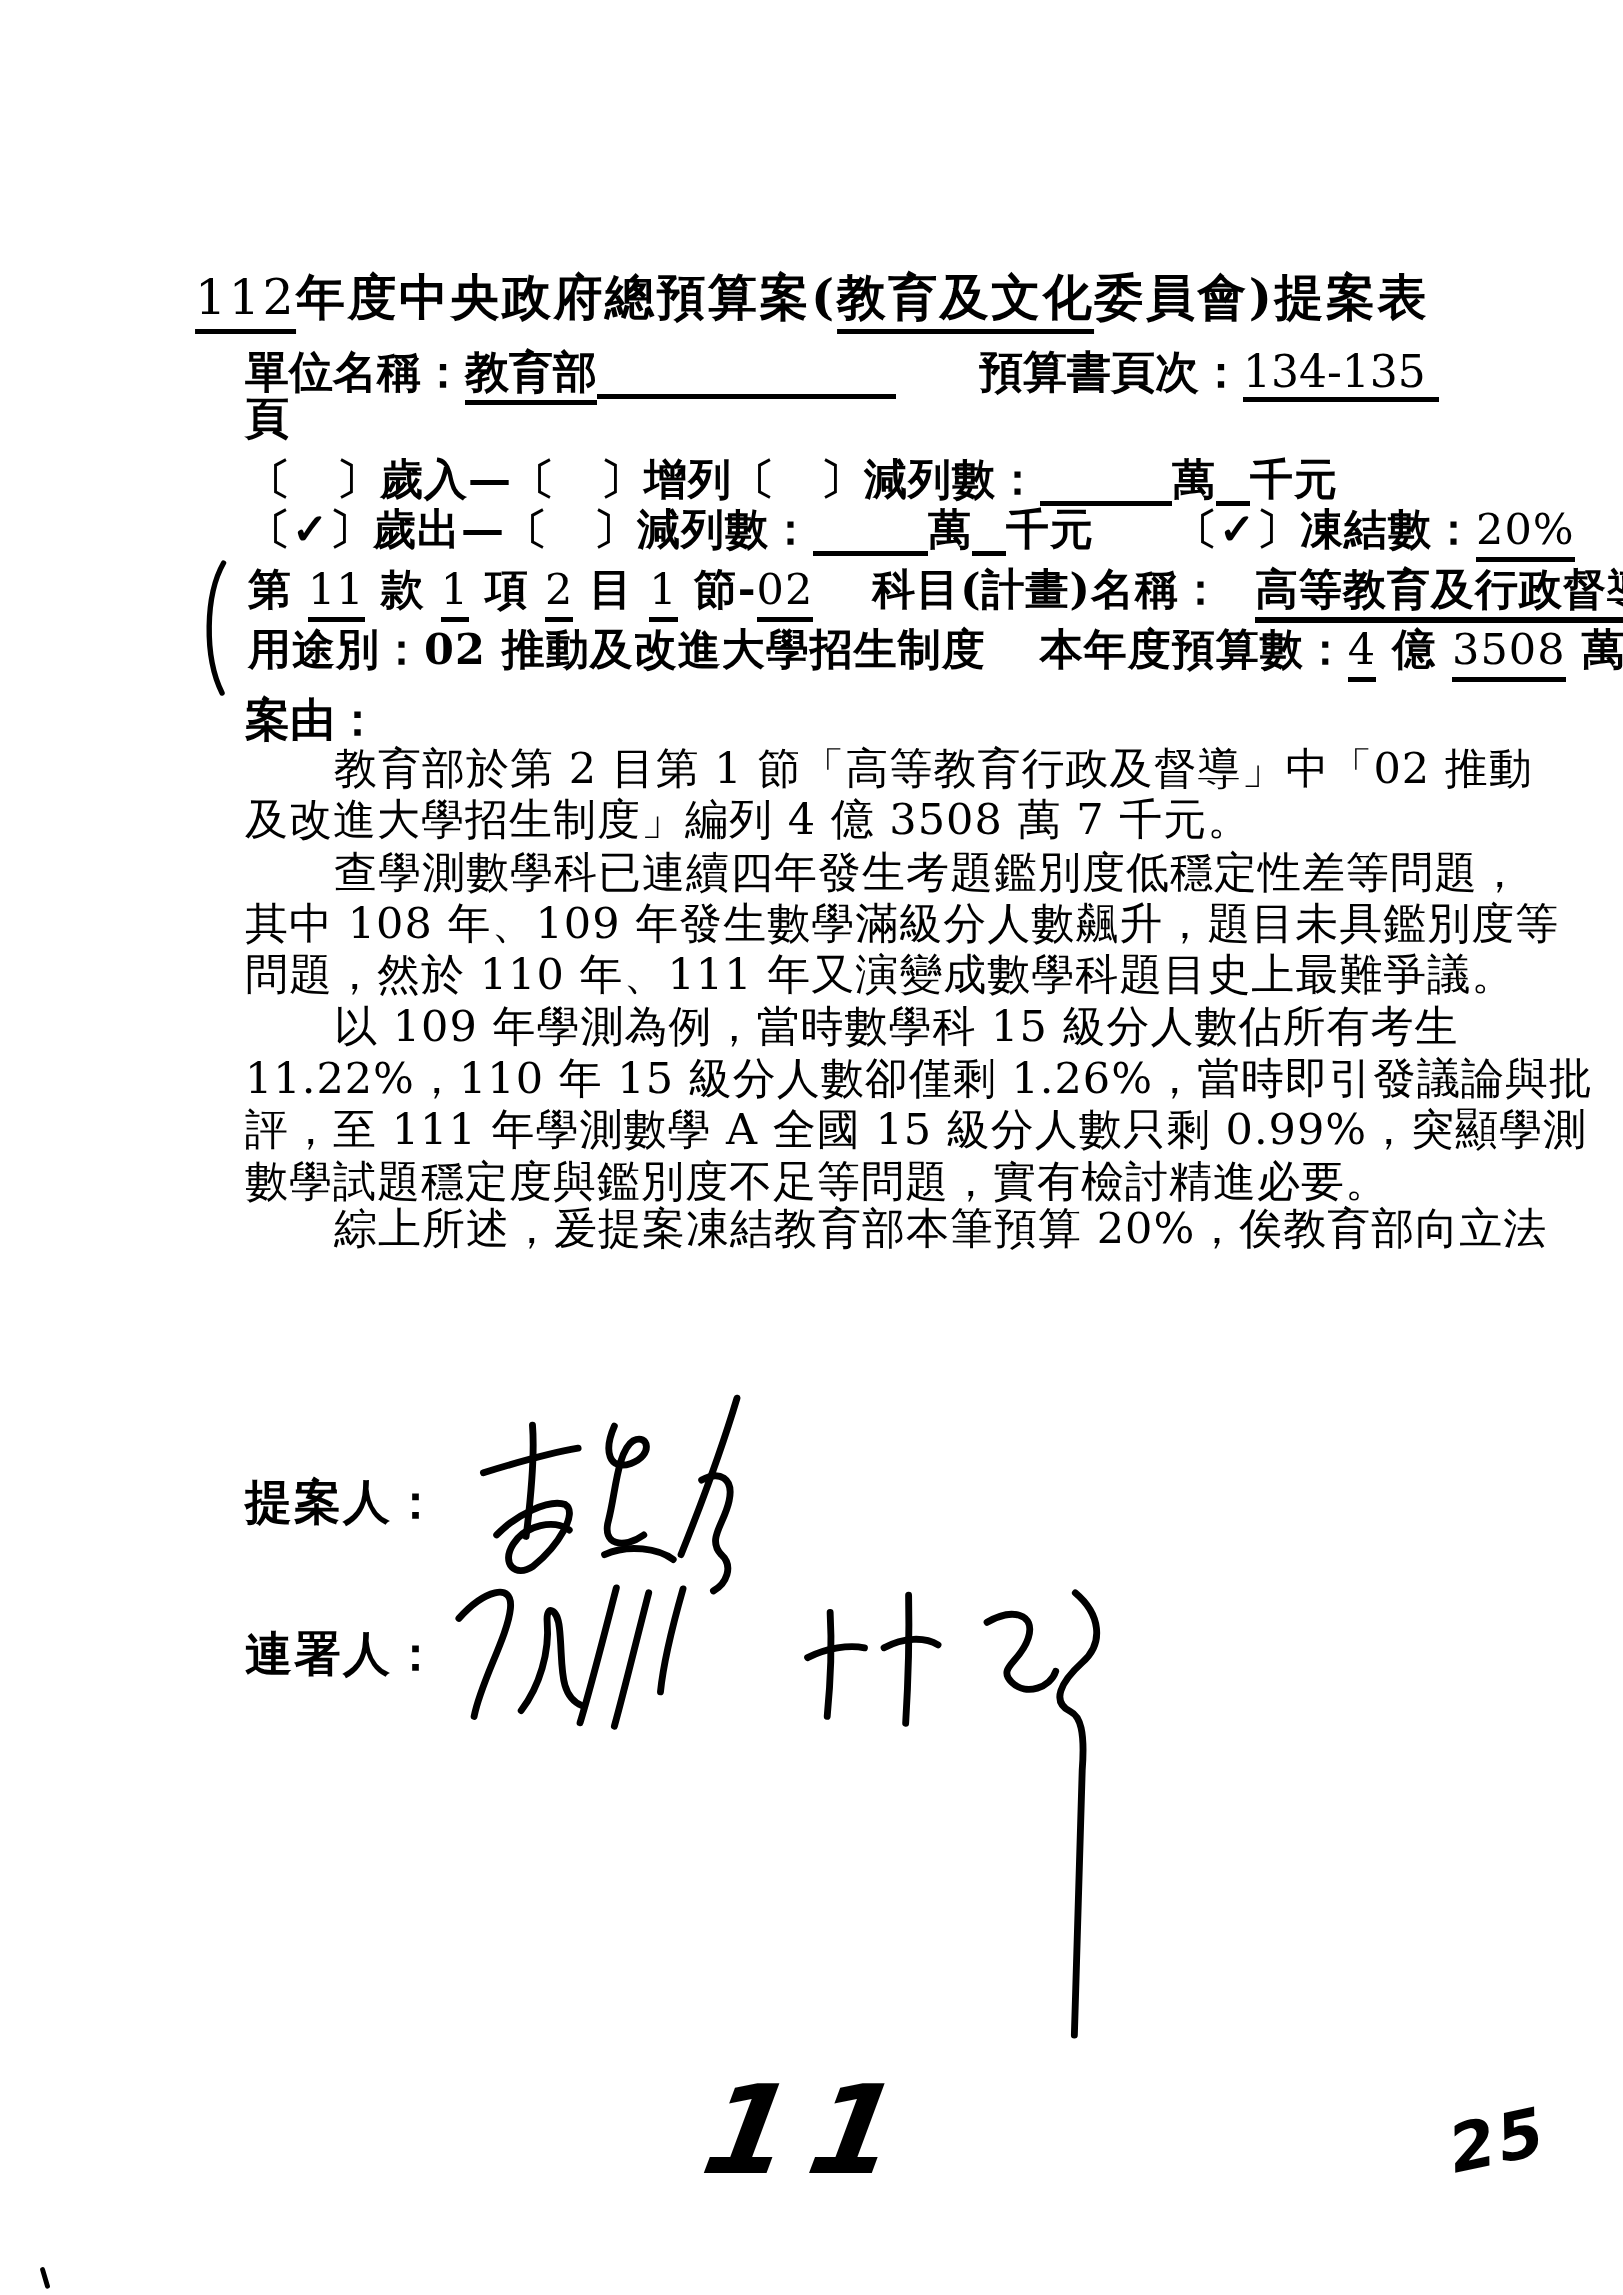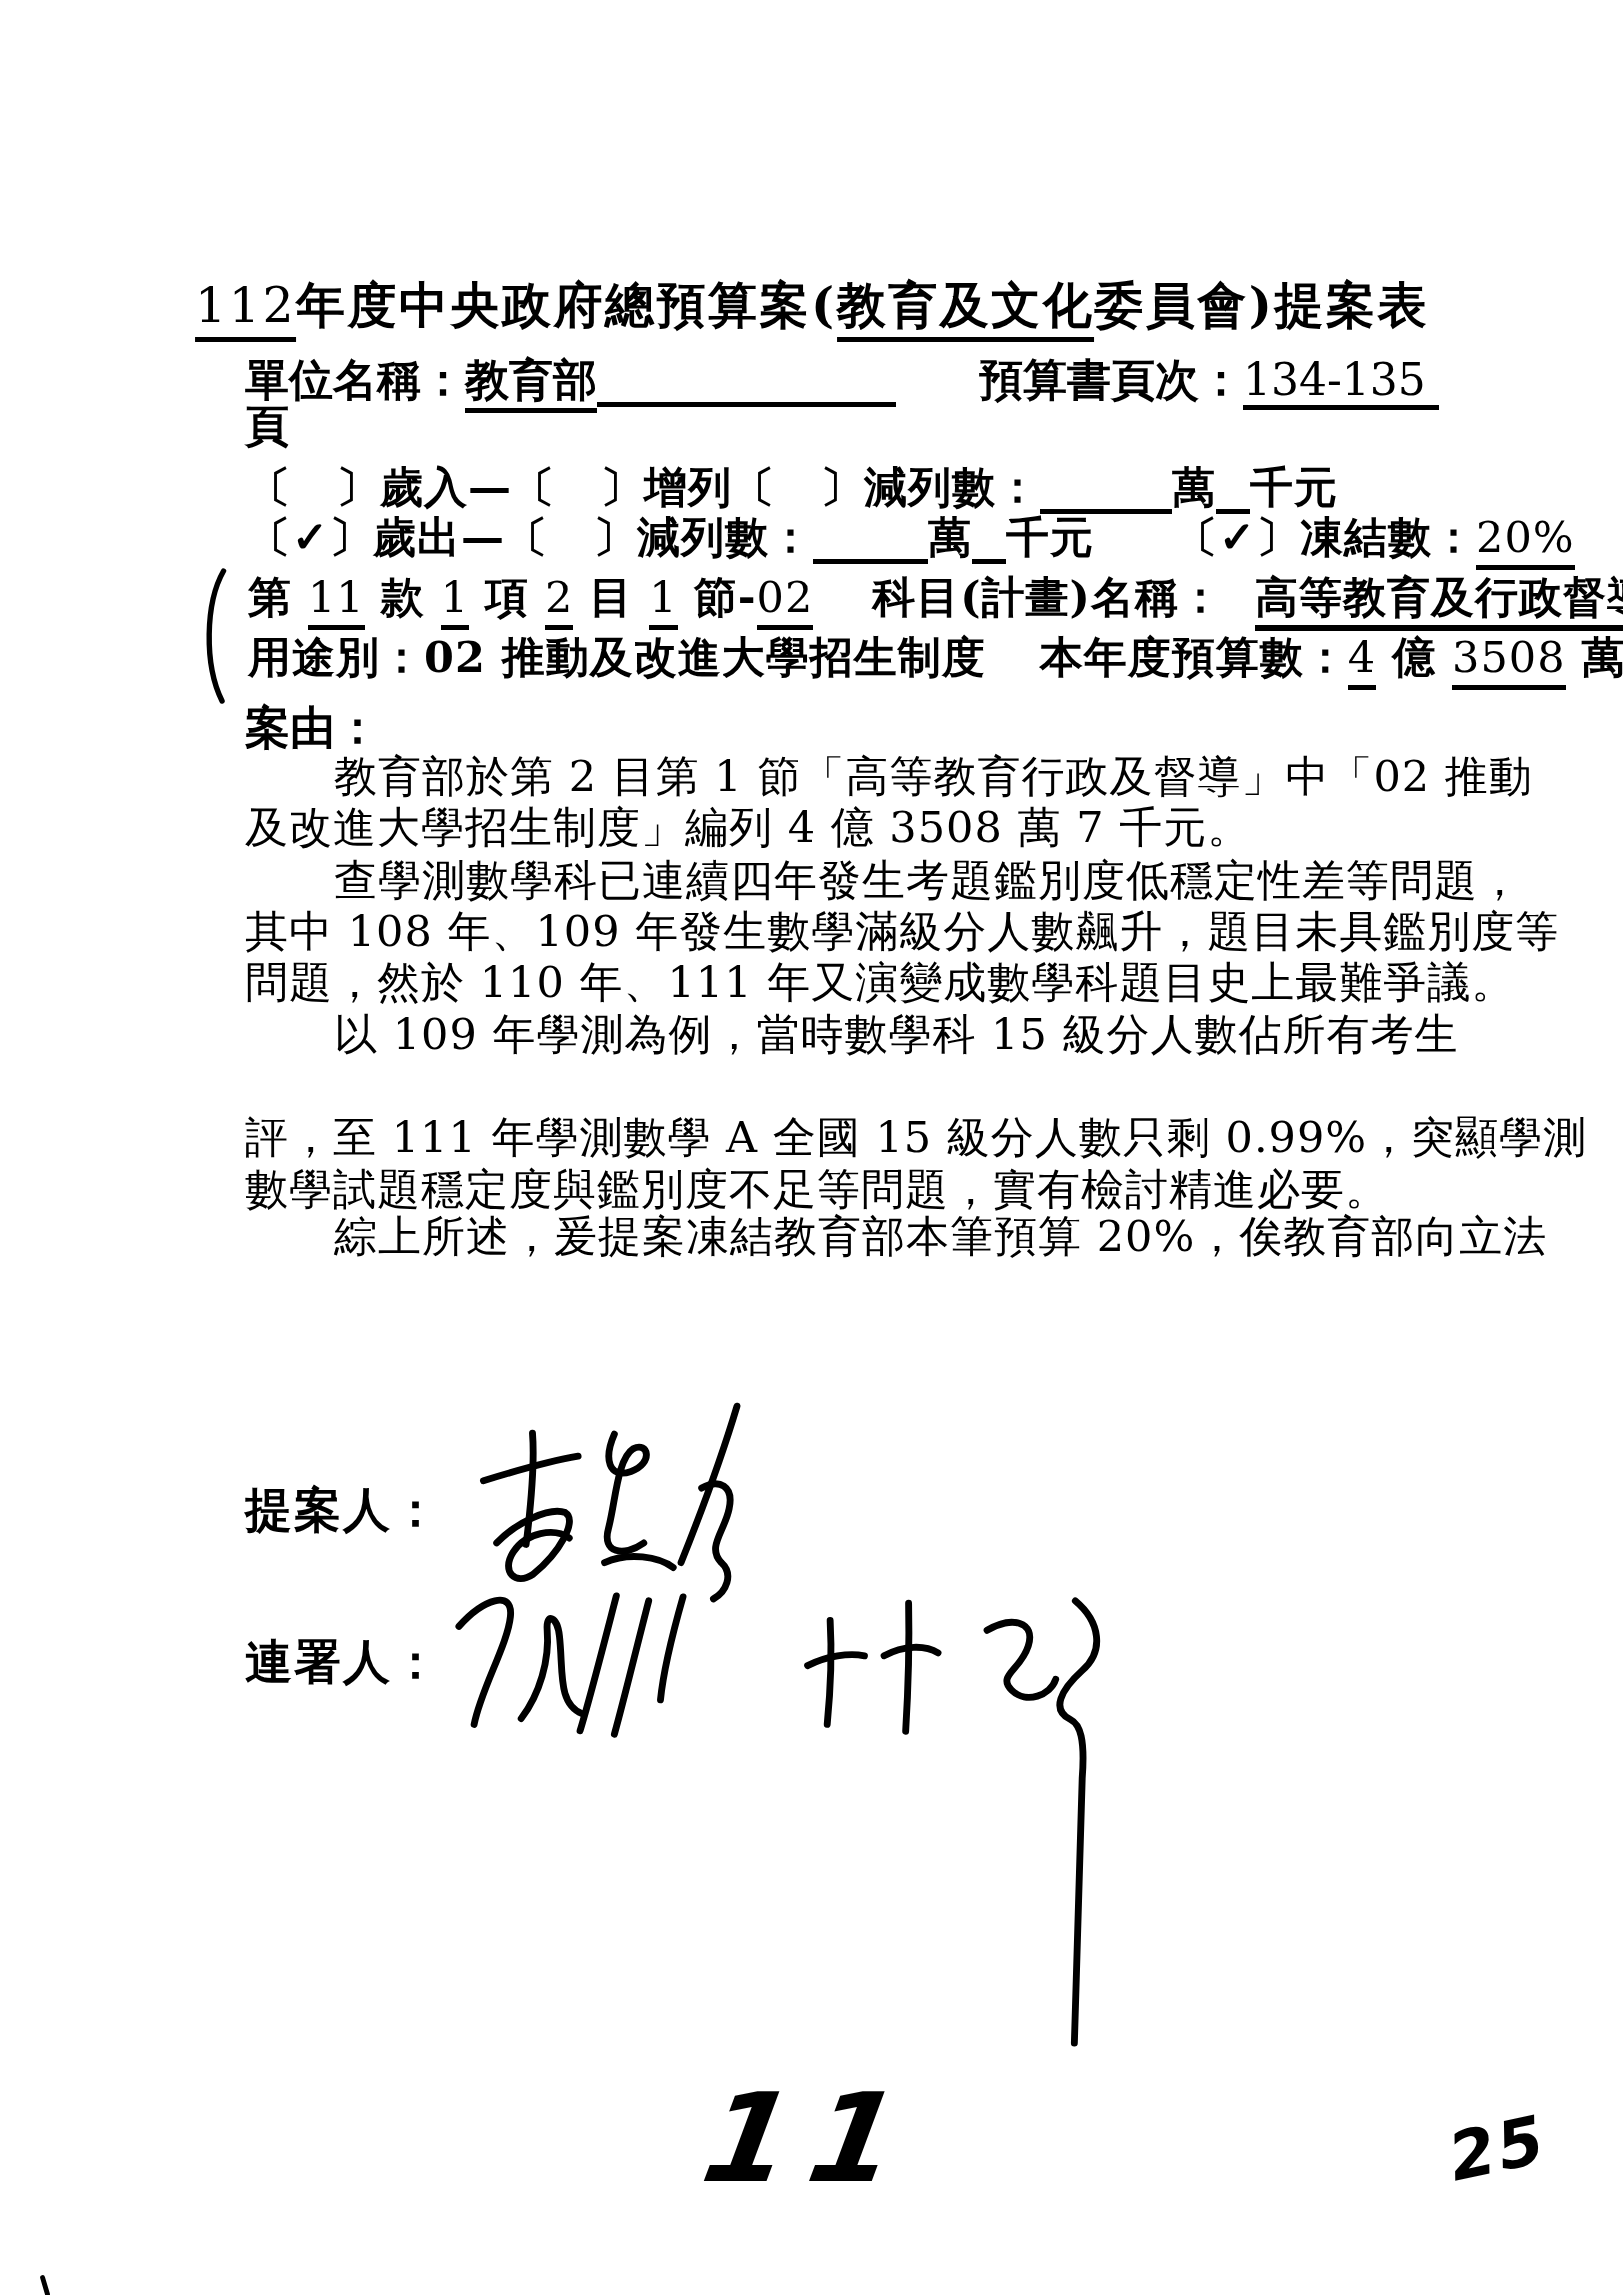--- a/index.html
+++ b/index.html
@@ -2,21 +2,21 @@
 <html style="font-size:7.8px"><head>
 <meta charset="utf-8">
 <style>
   html,body{
     margin:0;padding:0;
     width:1624px;height:2295px;
     background:#ffffff;color:#000;
     font-family:"DejaVu Serif","Liberation Serif",serif;
     overflow:hidden;
   }
-  .page{position:absolute;left:0;top:12px;width:1624px;height:2184px;background:#fff;border-radius:30px;}
+  .page{position:absolute;left:0;top:4px;width:1624px;height:2184px;background:#fff;border-radius:30px;}
   .line{position:absolute;white-space:nowrap;line-height:1;}
   .t{font-size:49px;font-weight:700;letter-spacing:2.5px;}
   .hdr{font-size:44px;font-weight:700;}
   .cbrow{font-size:43px;font-weight:700;letter-spacing:1px;}
   .body-line{font-size:43px;font-weight:500;letter-spacing:1px;}
   .sig-label{font-size:47px;font-weight:700;letter-spacing:2px;}
   .u{border-bottom:5.4px solid #000;padding-bottom:2.5px;}
   .u-box{display:inline-block;border-bottom:5.4px solid #000;padding-bottom:2.5px;text-align:left;}
   .blank{display:inline-block;border-bottom:5.4px solid #000;height:1em;vertical-align:-11.8px;}
   .num{font-weight:400;}
@@ -78,20 +78,21 @@
   </div>
 
   <div class="line body-line" style="left:334px;top:743px;">教育部於第 2 目第 1 節「高等教育行政及督導」中「02 推動</div>
   <div class="line body-line" style="left:245px;top:794px;">及改進大學招生制度」編列 4 億 3508 萬 7 千元。</div>
 
   <div class="line body-line" style="left:334px;top:847px;">查學測數學科已連續四年發生考題鑑別度低穩定性差等問題，</div>
   <div class="line body-line" style="left:245px;top:898px;">其中 108 年、109 年發生數學滿級分人數飆升，題目未具鑑別度等</div>
   <div class="line body-line" style="left:245px;top:949px;">問題，然於 110 年、111 年又演變成數學科題目史上最難爭議。</div>
 
   <div class="line body-line" style="left:334px;top:1001px;">以 109 年學測為例，當時數學科 15 級分人數佔所有考生</div>
+  <div class="line body-line" style="left:245px;top:1053px;">11.22%，110 年 15 級分人數卻僅剩 1.26%，當時即引發議論與批</div>
   <div class="line body-line" style="left:245px;top:1104px;">評，至 111 年學測數學 A 全國 15 級分人數只剩 0.99%，突顯學測</div>
   <div class="line body-line" style="left:245px;top:1156px;">數學試題穩定度與鑑別度不足等問題，實有檢討精進必要。</div>
 
   <div class="line body-line" style="left:334px;top:1203px;">綜上所述，爰提案凍結教育部本筆預算 20%，俟教育部向立法</div>
 
   <div class="line sig-label" style="left:245px;top:1474px;">提案人：</div>
   <div class="line sig-label" style="left:245px;top:1626px;">連署人：</div>
 
   <div class="hw hw-11" style="left:706px;top:2065px;">11</div>
   <div class="hw hw-25" style="left:1449px;top:2104px;">25</div>

